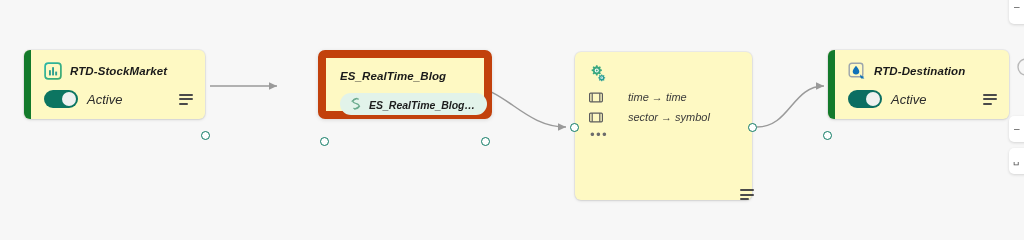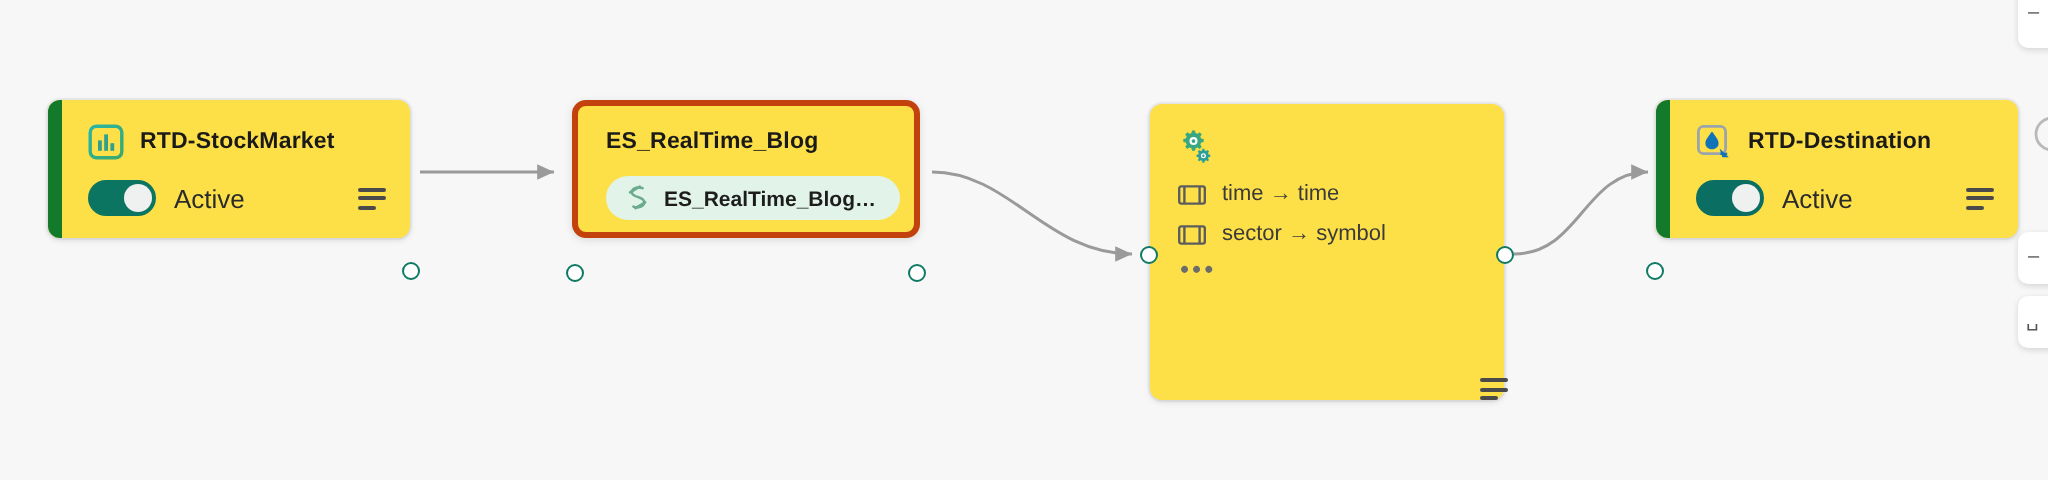--- a/index.html
+++ b/index.html
@@ -10,29 +10,31 @@
     -webkit-font-smoothing:antialiased;
   }
   #canvas{position:relative;width:1024px;height:210px;background:#f7f7f7;}
 
   
   #edges{position:absolute;left:0;top:0;width:1024px;height:210px;pointer-events:none;}
 
   
   .node{
     position:absolute;
-    background:#fde047;
+    background:#fef9c3;
     border-radius:6px;
     box-sizing:border-box;
     box-shadow:0 1px 3px rgba(0,0,0,.13),0 0 0 1px rgba(0,0,0,.045);
+    font-style:italic;
   }
   .node.selected{
-    border:3px solid #c2410c;
+    border:8px solid #c2410c;
     box-shadow:0 1px 4px rgba(0,0,0,.12);
     border-radius:7px;
+    margin-left:32px;
   }
   .leftbar{
     position:absolute;left:0;top:0;bottom:0;width:7px;
     background:#137a2b;
     border-radius:6px 0 0 6px;
   }
   .node-head{
     display:flex;align-items:center;gap:8px;
     padding:12px 12px 0 12px;
   }
@@ -76,21 +78,21 @@
     margin:11px 0 0 14px;
     max-width:150px;
   }
   .pill-label{
     font-size:10.5px;font-weight:bold;color:#1d1d1d;
     white-space:nowrap;overflow:hidden;text-overflow:ellipsis;
   }
 
   
   .maps{padding:9px 12px 0 20px;}
-  .map-row{display:flex;align-items:center;gap:8px;margin-bottom:8px;}
+  .map-row{display:flex;align-items:center;gap:25px;margin-bottom:8px;}
   .map-text{font-size:11px;color:#3a3a3a;white-space:nowrap;}
   .ellipsis{font-size:13px;color:#6c6c6c;letter-spacing:1.5px;line-height:8px;padding-left:1px;}
   .node-foot{position:absolute;right:12px;bottom:11px;}
 
   
   .port{
     position:absolute;width:9px;height:9px;border-radius:50%;
     background:#ffffff;border:1.6px solid #0f7a64;box-sizing:border-box;
   }
 

